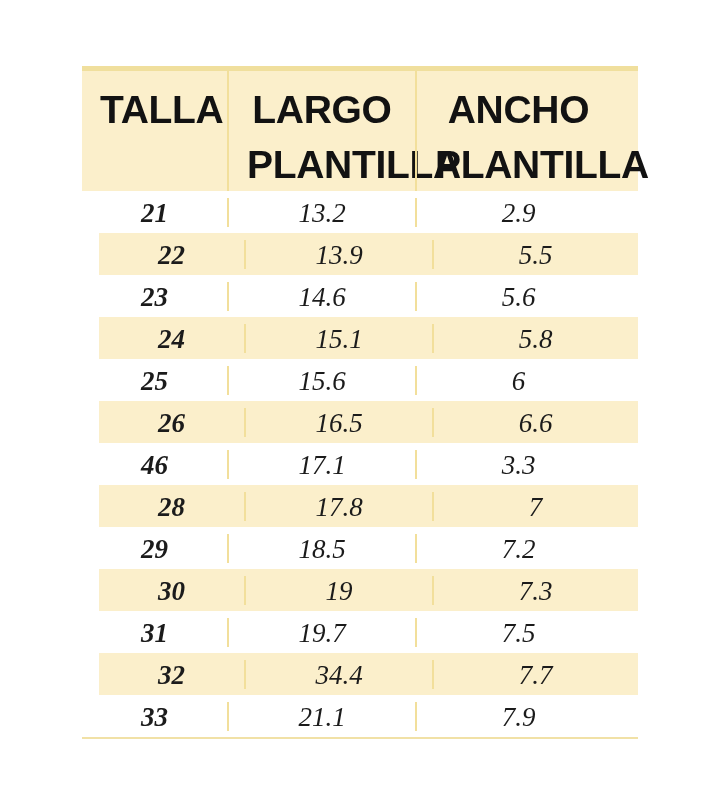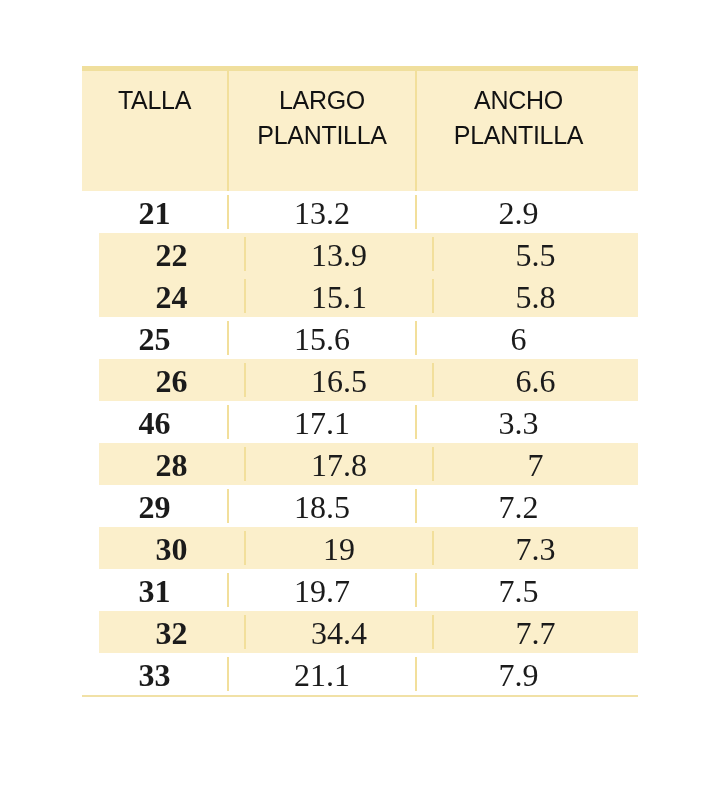--- a/index.html
+++ b/index.html
@@ -24,44 +24,45 @@
   }
   .thead {
     display: flex;
     height: 120px;
     background: #fbefcb;
   }
   .th {
     box-sizing: border-box;
     padding: 12px 18px 0 18px;
     text-align: center;
-    font-weight: normal;
-    font-size: 25px;
+    font-weight: bold;
+    font-size: 39px;
     line-height: 1.40;
     letter-spacing: -0.3px;
     color: #121212;
   }
   .tr {
     display: flex;
     height: 42px;
     align-items: center;
     background: #ffffff;
   }
   .tr.stripe {
     background: #fbefcb;
     margin-left: 17px;
   }
   .td {
     box-sizing: border-box;
     text-align: center;
     font-family: "Liberation Serif", serif;
-    font-size: 32px;
+    font-size: 27px;
     line-height: 1;
     padding-top: 2px;
     color: #1b1b1b;
+    font-style: italic;
   }
   .td-talla { font-weight: bold; }
   .col-0 { width: 145px; }
   .col-1 { width: 188px; border-left: 2px solid #f2df9b; }
   .col-2 { width: 205px; border-left: 2px solid #f2df9b; }
 </style>
 </head>
 <body>
 
 <div class="size-table">
@@ -73,20 +74,25 @@
 
   <div class="tr">
     <div class="td td-talla col-0">21</div>
     <div class="td col-1">13.2</div>
     <div class="td col-2">2.9</div>
   </div>
   <div class="tr stripe">
     <div class="td td-talla col-0">22</div>
     <div class="td col-1">13.9</div>
     <div class="td col-2">5.5</div>
+  </div>
+  <div class="tr">
+    <div class="td td-talla col-0">23</div>
+    <div class="td col-1">14.6</div>
+    <div class="td col-2">5.6</div>
   </div>
   <div class="tr stripe">
     <div class="td td-talla col-0">24</div>
     <div class="td col-1">15.1</div>
     <div class="td col-2">5.8</div>
   </div>
   <div class="tr">
     <div class="td td-talla col-0">25</div>
     <div class="td col-1">15.6</div>
     <div class="td col-2">6</div>

